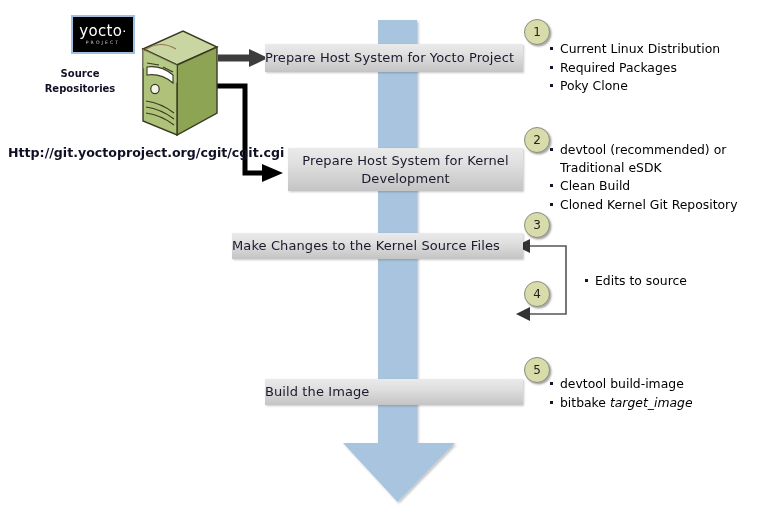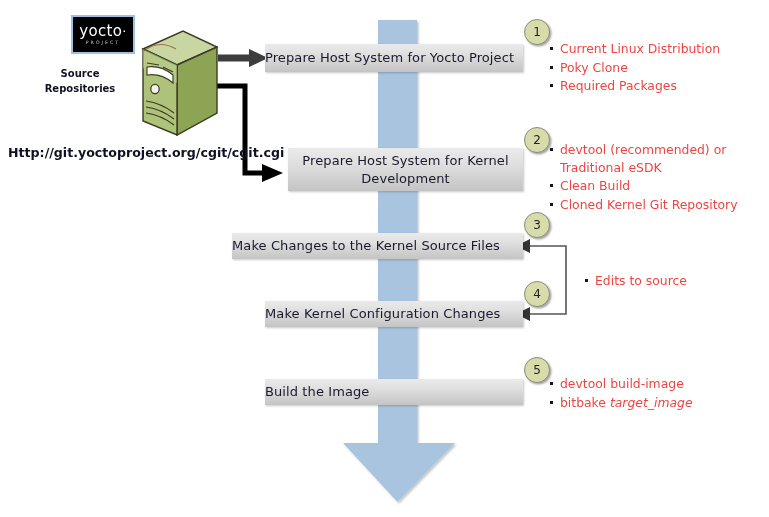--- a/index.html
+++ b/index.html
@@ -35,21 +35,21 @@
     width:24px;height:24px;border-radius:50%;
     background:#d8dcab;
     border:1px solid #8d8d7e;
     color:#222;
     font-size:12px;
     display:flex;align-items:center;justify-content:center;
     box-shadow:1.5px 1.5px 2px rgba(0,0,0,0.35);
   }
 
   
-  .notes{position:absolute;font-size:12.4px;color:#ef4444;line-height:1.42;}
+  .notes{position:absolute;font-size:12.4px;color:#000000;line-height:1.42;}
   .notes ul{margin:0;padding:0;list-style:none;}
   .notes li{position:relative;padding-left:12px;margin:0 0 1px 0;}
   .notes li:before{
     content:"";position:absolute;left:2px;top:7px;
     width:3px;height:3px;background:#14142b;
   }
   .notes li i{}
 
   
   .srclabel{
@@ -145,23 +145,20 @@
   </div>
 
   <div class="pbox" style="left:288px;top:148px;width:235px;height:43px;">
     <span>Prepare Host System for Kernel Development</span>
   </div>
 
   <div class="pbox" style="left:232px;top:233px;width:291px;height:26px;">
     <span>Make Changes to the Kernel Source Files</span>
   </div>
 
-  <div class="pbox" style="left:265px;top:301px;width:258px;height:26px;">
-    <span>Make Kernel Configuration Changes</span>
-  </div>
 
   <div class="pbox" style="left:265px;top:379px;width:258px;height:26px;">
     <span>Build the Image</span>
   </div>
 
   <div class="stepnum" style="left:524px;top:19px;">
     <span>1</span>
   </div>
   <div class="stepnum" style="left:524px;top:127px;">
     <span>2</span>
@@ -172,22 +169,22 @@
   <div class="stepnum" style="left:524px;top:281px;">
     <span>4</span>
   </div>
   <div class="stepnum" style="left:524px;top:357px;">
     <span>5</span>
   </div>
 
   <div class="notes" style="left:548px;top:40px;width:216px;">
     <ul>
       <li><span>Current Linux Distribution</span></li>
+      <li><span>Required Packages</span></li>
       <li><span>Poky Clone</span></li>
-      <li><span>Required Packages</span></li>
     </ul>
   </div>
 
   <div class="notes" style="left:548px;top:141px;width:216px;">
     <ul>
       <li><span>devtool (recommended) or Traditional eSDK</span></li>
       <li><span>Clean Build</span></li>
       <li><span>Cloned Kernel Git Repository</span></li>
     </ul>
   </div>

